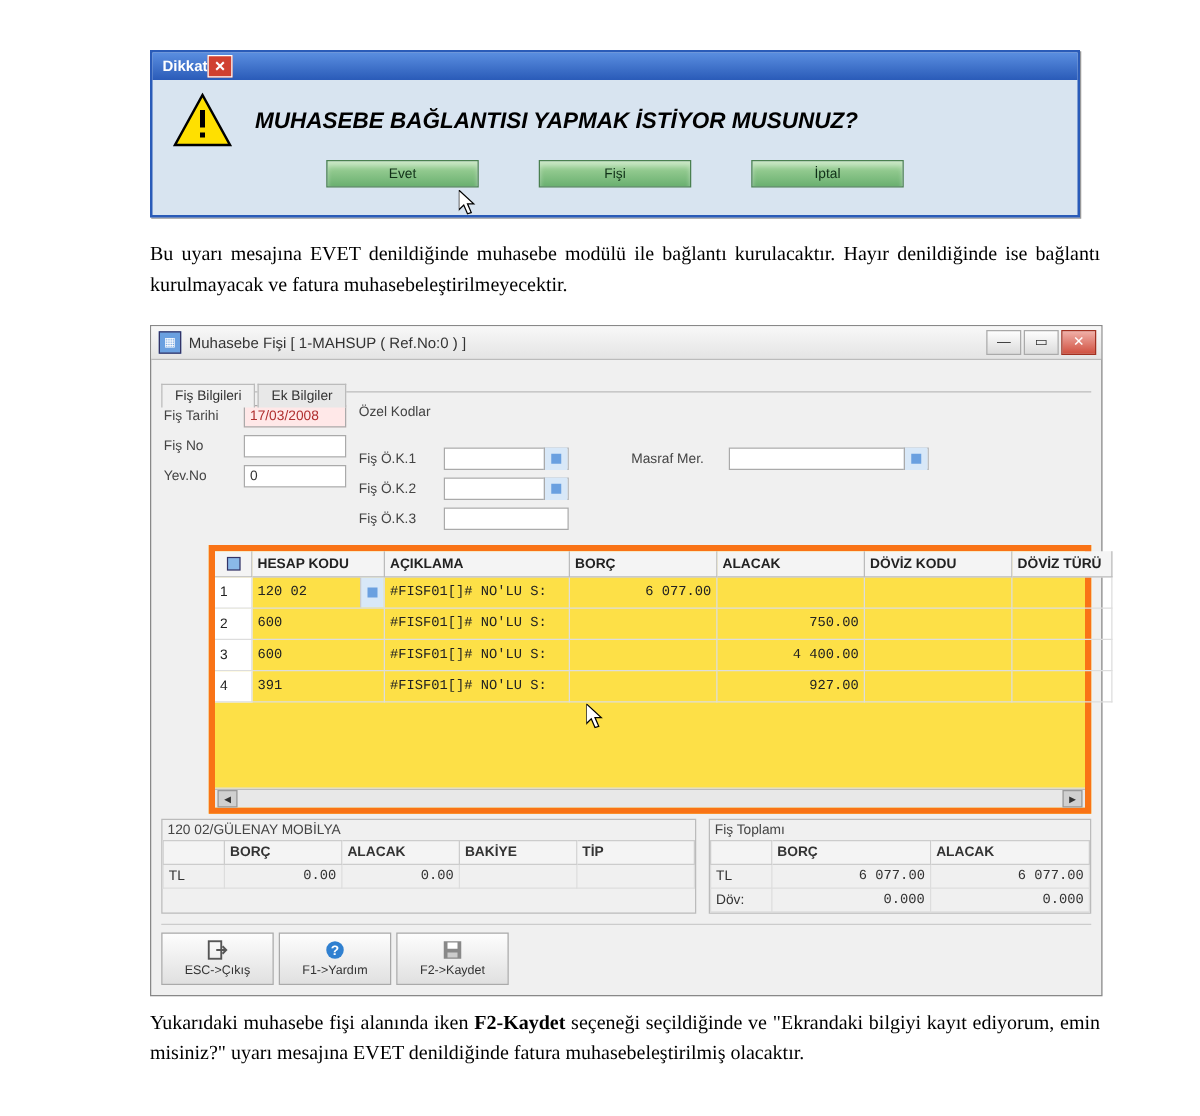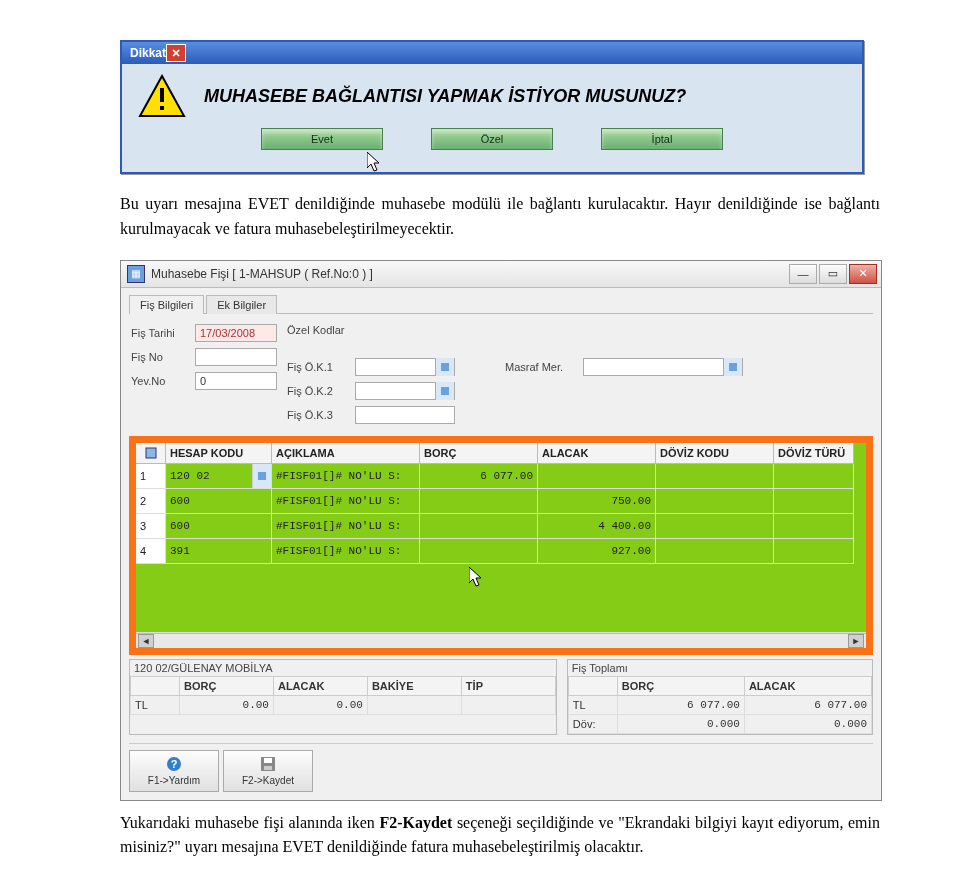--- a/index.html
+++ b/index.html
@@ -127,21 +127,21 @@
   .win2-body { padding: 6px 8px 8px 8px; }
   .tabs { display:flex; border-bottom: 1px solid #bbb; }
   .tab {
     padding: 3px 10px;
     border: 1px solid #bbb;
     border-bottom: none;
     background: #e8e8e8;
     margin-right: 2px;
     font-size: 11px;
     position: relative;
-    top: 1px;
+    top: 13px;
   }
   .tab.active { background: #f0f0f0; }
   .form-area {
     display: flex;
     gap: 10px;
     padding: 10px 2px 8px 2px;
   }
   .form-col { display: flex; flex-direction: column; gap: 6px; }
   .form-row { display: flex; align-items: center; gap: 6px; }
   .lbl { width: 58px; font-size: 11px; color:#444; }
@@ -157,23 +157,24 @@
   }
   .inp-date { width: 82px; background:#ffe8e8; color:#b03030;}
   .inp-sm { width: 82px; }
   .inp-sm2 { width: 82px; text-align:center;}
   .inp-mid { width: 100px; }
   .inp-pick { width: 100px; display:flex; justify-content:space-between; padding-right:0;}
   .pick-btn { width:18px; height:18px; background:#d8e8f8; border-left:1px solid #aaa; display:flex; align-items:center; justify-content:center;}
   .sec-label { font-size:11px; color:#444; margin-bottom:16px; }
 
   .grid {
-    border: 7px solid #f97316;
-    background: #84cc16;
+    border: 5px solid #f97316;
+    background: #fde047;
     margin-top: 4px;
+    margin-left: 38px;
   }
   .grid-head, .grid-row {
     display: grid;
     grid-template-columns: 30px 106px 148px 118px 118px 118px 80px;
     font-size: 11px;
   }
   .gh {
     border-right: 1px solid #bbb;
     border-bottom: 1px solid #bbb;
     padding: 4px 4px;
@@ -261,21 +262,21 @@
         <svg viewBox="0 0 48 44" width="48" height="44">
           <polygon points="24,2 46,42 2,42" fill="#ffe000" stroke="#000" stroke-width="2"></polygon>
           <rect x="22" y="14" width="4" height="14" fill="#000"></rect>
           <rect x="22" y="32" width="4" height="4" fill="#000"></rect>
         </svg>
       </div>
       <div class="dlg1-msg">MUHASEBE BAĞLANTISI YAPMAK İSTİYOR MUSUNUZ?</div>
     </div>
     <div class="dlg1-buttons">
       <div class="pill-btn">Evet</div>
-      <div class="pill-btn">Özel</div>
+      <div class="pill-btn">Fişi</div>
       <div class="pill-btn">İptal</div>
     </div>
     <div class="cursor">
       <svg viewBox="0 0 16 20" width="16" height="20">
           <polygon points="0,0 0,16 4,12 7,19 10,18 7,11 12,11" fill="#fff" stroke="#000" stroke-width="1"></polygon>
         </svg>
     </div>
   </div>
 
   <p class="para">Bu uyarı mesajına EVET denildiğinde muhasebe modülü ile bağlantı kurulacaktır. Hayır denildiğinde ise bağlantı kurulmayacak ve fatura muhasebeleştirilmeyecektir.</p>
@@ -456,20 +457,29 @@
             <div class="tg-c">0.000</div>
             <div class="tg-c">0.000</div>
           </div>
         </div>
       </div>
 
       <div class="toolbar">
         <div class="tb-btn">
           <div class="tb-icon">
               <svg width="18" height="18" viewBox="0 0 18 18">
+                <rect x="2" y="2" width="10" height="14" fill="none" stroke="#555" stroke-width="1.5"></rect>
+                <path d="M8 9 L16 9 M13 6 L16 9 L13 12" fill="none" stroke="#555" stroke-width="1.5"></path>
+              </svg>
+            </div>
+          <span>ESC-&gt;Çıkış</span>
+        </div>
+        <div class="tb-btn">
+          <div class="tb-icon">
+              <svg width="18" height="18" viewBox="0 0 18 18">
                 <circle cx="9" cy="9" r="7" fill="#3080d0"></circle>
                 <text x="9" y="13" text-anchor="middle" fill="#fff" font-size="11" font-family="Arial" font-weight="bold">?</text>
               </svg>
             </div>
           <span>F1-&gt;Yardım</span>
         </div>
         <div class="tb-btn">
           <div class="tb-icon">
               <svg width="18" height="18" viewBox="0 0 18 18">
                 <rect x="2" y="2" width="14" height="14" fill="#888"></rect>

